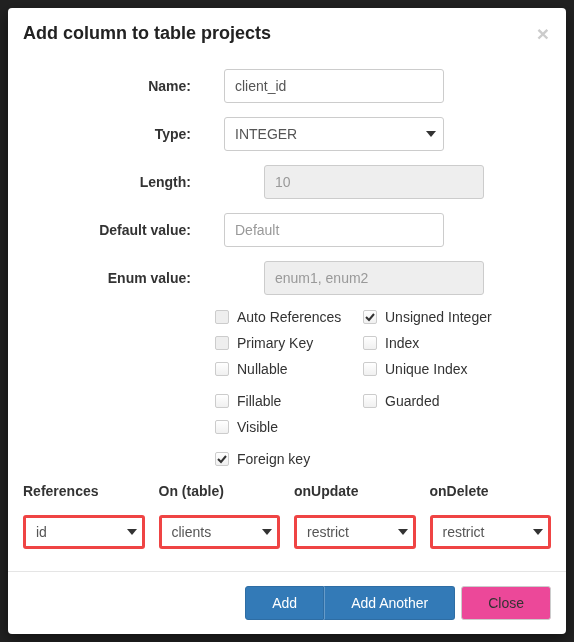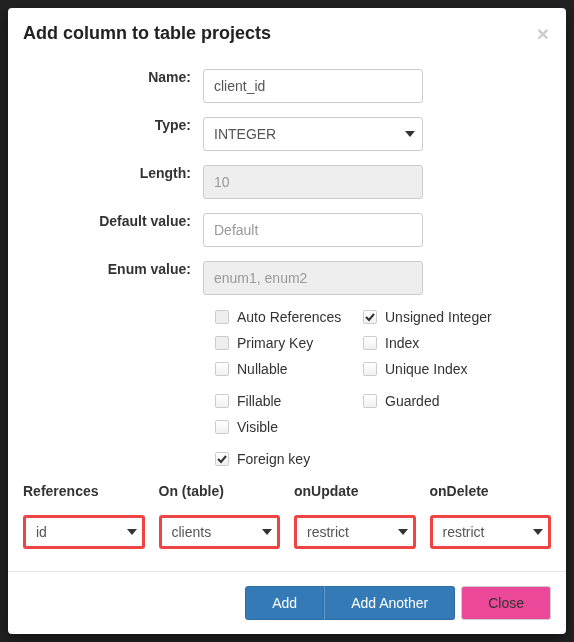--- a/index.html
+++ b/index.html
@@ -17,36 +17,36 @@
   .close-x {
     background: none; border: none; font-size: 21px; font-weight: 700;
     color: #ccc; cursor: pointer; line-height: 1; padding: 0 2px;
   }
   .modal-body { padding: 10px 15px 10px 15px; flex: 1; overflow: auto; }
   .modal-footer {
     padding: 14px 15px; border-top: 1px solid #e5e5e5;
     display: flex; justify-content: flex-end; gap: 6px; align-items: center;
   }
 
-  .form-row { display: flex; align-items: flex-start; margin-bottom: 14px; }
+  .form-row { display: flex; align-items: center; margin-bottom: 14px; gap: 21px; }
   .form-label { width: 180px; text-align: right; padding-right: 12px; font-weight: 700; color: #333; }
   .form-input, .form-select {
     width: 220px; height: 34px; padding: 6px 10px;
     border: 1px solid #ccc; border-radius: 3px; font-size: 14px; color: #555;
     background: #fff;
   }
   .form-select { appearance: none; padding-right: 24px; background: #fff; }
   .select-wrap { position: relative; display: inline-block; }
   .select-wrap .caret {
     pointer-events: none; position: absolute; right: 8px; top: 50%; transform: translateY(-50%);
     width: 0; height: 0; border-left: 5px solid transparent; border-right: 5px solid transparent;
     border-top: 6px solid #333;
   }
   .form-input::placeholder { color: #999; }
-  .form-input:disabled { background: #eee; color: #7f1d1d; }
+  .form-input:disabled { background: #eee; color: #7f1d1d; margin-left: 40px; }
 
   .checks-area { padding-left: 192px; }
   .check-grid {
     display: grid; grid-template-columns: 140px 160px; row-gap: 10px; column-gap: 8px;
     margin-bottom: 16px;
   }
   .chk { display: flex; align-items: center; gap: 8px; font-size: 14px; color: #333; }
   .box {
     width: 14px; height: 14px; border: 1px solid #ccc; border-radius: 2px;
     background: linear-gradient(#fff,#f0f0f0);

